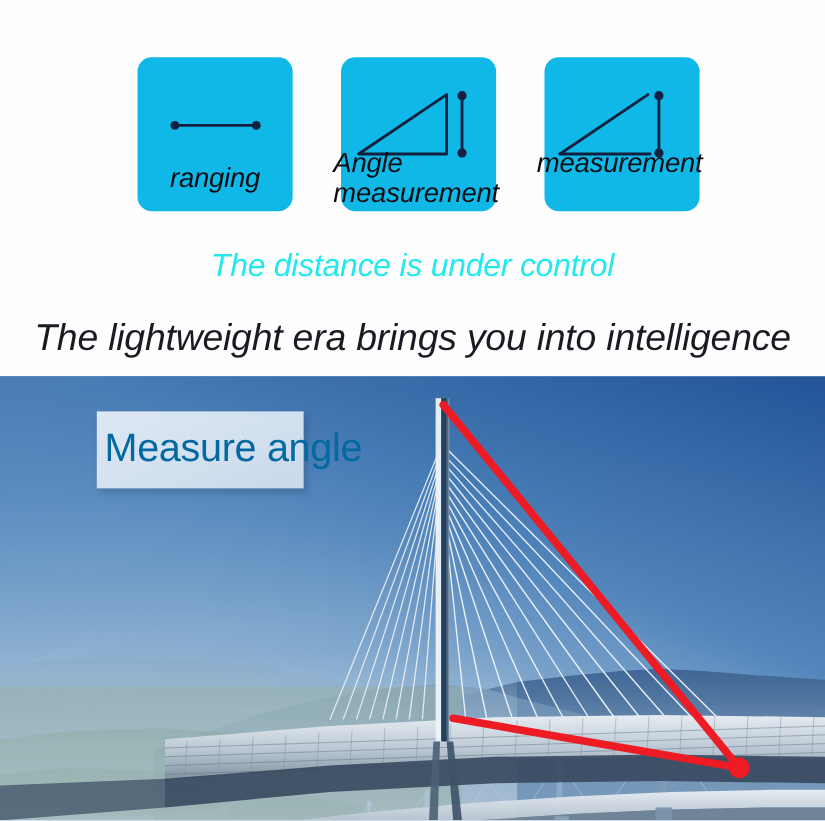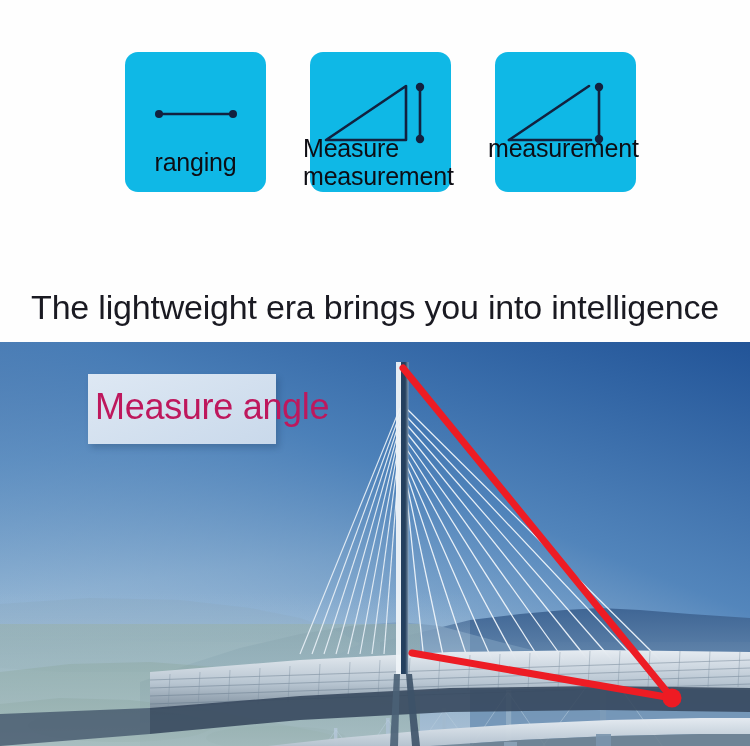--- a/index.html
+++ b/index.html
@@ -15,20 +15,21 @@
     background: #ffffff;
     font-family: "Liberation Sans", sans-serif;
   }
 
   
   .top-panel {
     position: absolute;
     left: 0; top: 0;
     width: 750px; height: 342px;
     background: #fefefe;
+    font-style: italic;
   }
 
   .feature-row {
     position: absolute;
     left: 0; top: 52px;
     width: 750px; height: 145px;
   }
   .feature {
     position: absolute;
     width: 141px;
@@ -104,21 +105,21 @@
     position: absolute;
     left: 88px; top: 374px;
     width: 188px; height: 70px;
     background: linear-gradient(160deg, rgba(233,240,248,0.93), rgba(214,226,240,0.90));
     box-shadow: 3px 4px 6px rgba(20,40,70,0.22);
   }
   .measure-title {
     position: absolute;
     left: 95px; top: 380px;
     white-space: nowrap;
-    color: #be185d;
+    color: #0369a1;
     font-size: 36px;
     line-height: 54px;
     letter-spacing: -0.3px;
   }
   .measure-sub {
     position: absolute;
     left: 43px; top: 473px;
     white-space: nowrap;
     color: #14161c;
     font-size: 25px;
@@ -145,40 +146,41 @@
       </div>
 
       <div class="feature f1">
         <svg class="feature-icon" viewBox="0 0 141 98">
           <path d="M 16 82 L 96 28 L 96 82 Z" fill="none" stroke="#12213f" stroke-width="2.6" stroke-linejoin="round"></path>
           <line x1="110" y1="30" x2="110" y2="80" stroke="#12213f" stroke-width="2.6"></line>
           <circle cx="110" cy="29" r="4.2" fill="#12213f"></circle>
           <circle cx="110" cy="81" r="4.2" fill="#12213f"></circle>
         </svg>
         <div class="feature-label">
-          <div>Measure</div>
+          <div>Angle</div>
           <div>measurement</div>
         </div>
       </div>
 
       <div class="feature f2">
         <svg class="feature-icon" viewBox="0 0 141 98">
           <path d="M 14 82 L 94 28" fill="none" stroke="#12213f" stroke-width="2.6" stroke-linecap="round"></path>
           <path d="M 14 82 L 96 82" fill="none" stroke="#12213f" stroke-width="2.6" stroke-linecap="round"></path>
           <line x1="104" y1="30" x2="104" y2="80" stroke="#12213f" stroke-width="2.6"></line>
           <circle cx="104" cy="29" r="4.2" fill="#12213f"></circle>
           <circle cx="104" cy="81" r="4.2" fill="#12213f"></circle>
         </svg>
         <div class="feature-label">
           <div>measurement</div>
         </div>
       </div>
 
     </div>
 
+    <div class="headline-cyan">The distance is under control</div>
     <div class="headline-sub">The lightweight era brings you into intelligence</div>
   </div>
 
   <div class="photo-panel">
     <svg class="photo-svg" width="750" height="404" viewBox="0 0 750 404">
       <defs>
         <linearGradient id="skyGrad" x1="0" y1="0" x2="0.25" y2="1">
           <stop offset="0%" stop-color="#2f5f9f"></stop>
           <stop offset="28%" stop-color="#5387bd"></stop>
           <stop offset="60%" stop-color="#8fb2d2"></stop>

